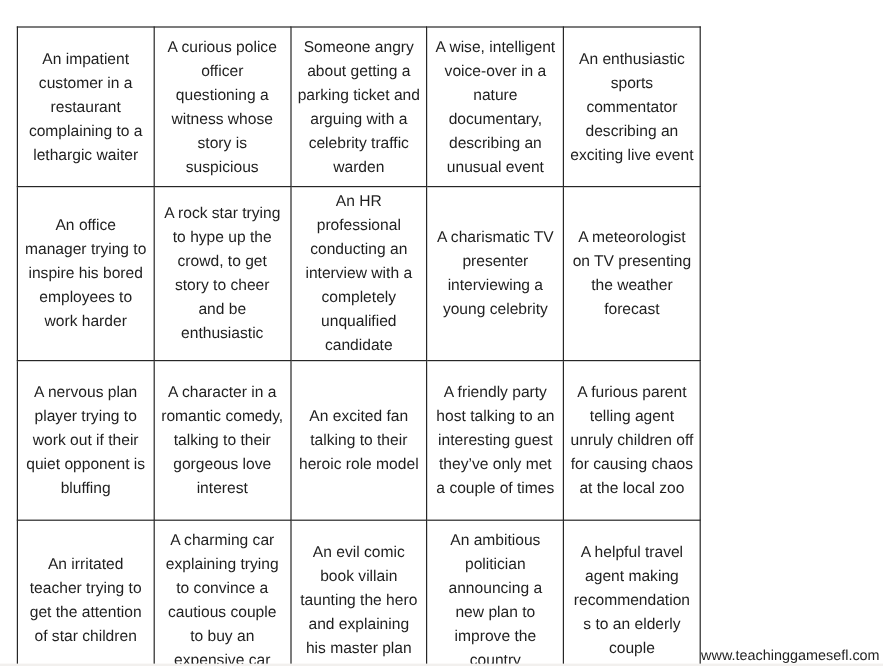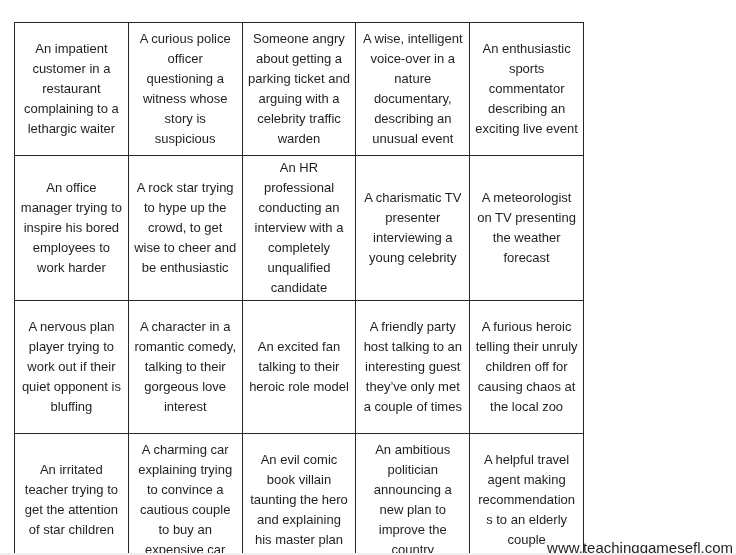--- a/index.html
+++ b/index.html
@@ -51,21 +51,21 @@
     left: 2px;
     top: 539px;
     font-size: 11px;
     color: #1f1f1f;
     white-space: nowrap;
   }
   .footer-right {
     position: absolute;
     right: 3px;
     top: 539px;
-    font-size: 15px;
+    font-size: 12px;
     color: #1f1f1f;
     white-space: nowrap;
     text-align: right;
   }
   .bottom-strip {
     position: absolute;
     left: 0;
     bottom: 0;
     width: 736px;
     height: 2px;
@@ -82,31 +82,31 @@
     <tbody>
       <tr>
         <td>An impatient customer in a restaurant complaining to a lethargic waiter</td>
         <td>A curious police officer questioning a witness whose story is suspicious</td>
         <td>Someone angry about getting a parking ticket and arguing with a celebrity traffic warden</td>
         <td>A wise, intelligent voice-over in a nature documentary, describing an unusual event</td>
         <td>An enthusiastic sports commentator describing an exciting live event</td>
       </tr>
       <tr>
         <td>An office manager trying to inspire his bored employees to work harder</td>
-        <td>A rock star trying to hype up the crowd, to get wise to cheer and be enthusiastic</td>
+        <td>A rock star trying to hype up the crowd, to get story to cheer and be enthusiastic</td>
         <td>An HR professional conducting an interview with a completely unqualified candidate</td>
         <td>A charismatic TV presenter interviewing a young celebrity</td>
         <td>A meteorologist on TV presenting the weather forecast</td>
       </tr>
       <tr>
         <td>A nervous plan player trying to work out if their quiet opponent is bluffing</td>
         <td>A character in a romantic comedy, talking to their gorgeous love interest</td>
         <td>An excited fan talking to their heroic role model</td>
         <td>A friendly party host talking to an interesting guest they’ve only met a couple of times</td>
-        <td>A furious heroic telling their unruly children off for causing chaos at the local zoo</td>
+        <td>A furious parent telling agent unruly children off for causing chaos at the local zoo</td>
       </tr>
       <tr>
         <td>An irritated teacher trying to get the attention of star children</td>
         <td>A charming car explaining trying to convince a cautious couple to buy an expensive car</td>
         <td>An evil comic book villain taunting the hero and explaining his master plan</td>
         <td>An ambitious politician announcing a new plan to improve the country</td>
         <td>A helpful travel agent making recommendations to an elderly couple</td>
       </tr>
     </tbody>
   </table>

